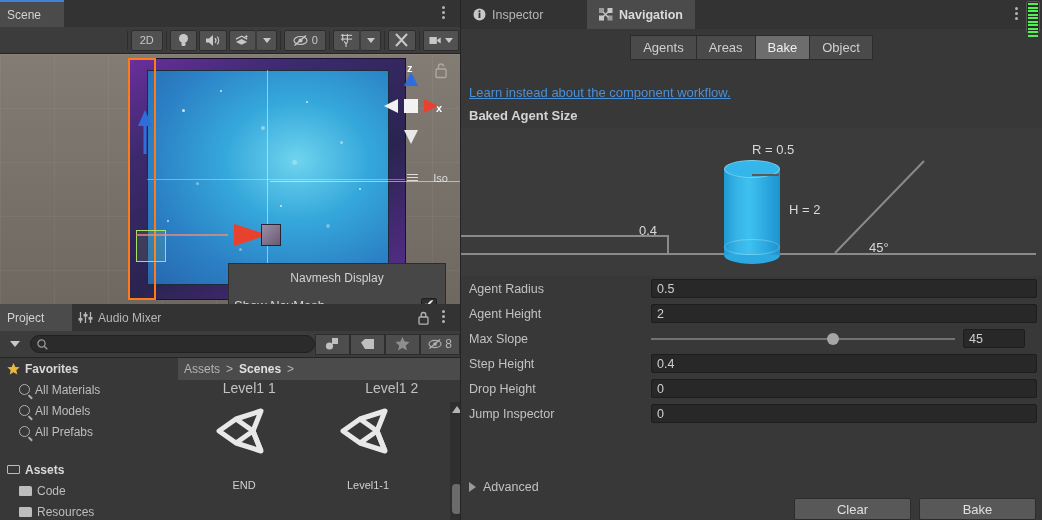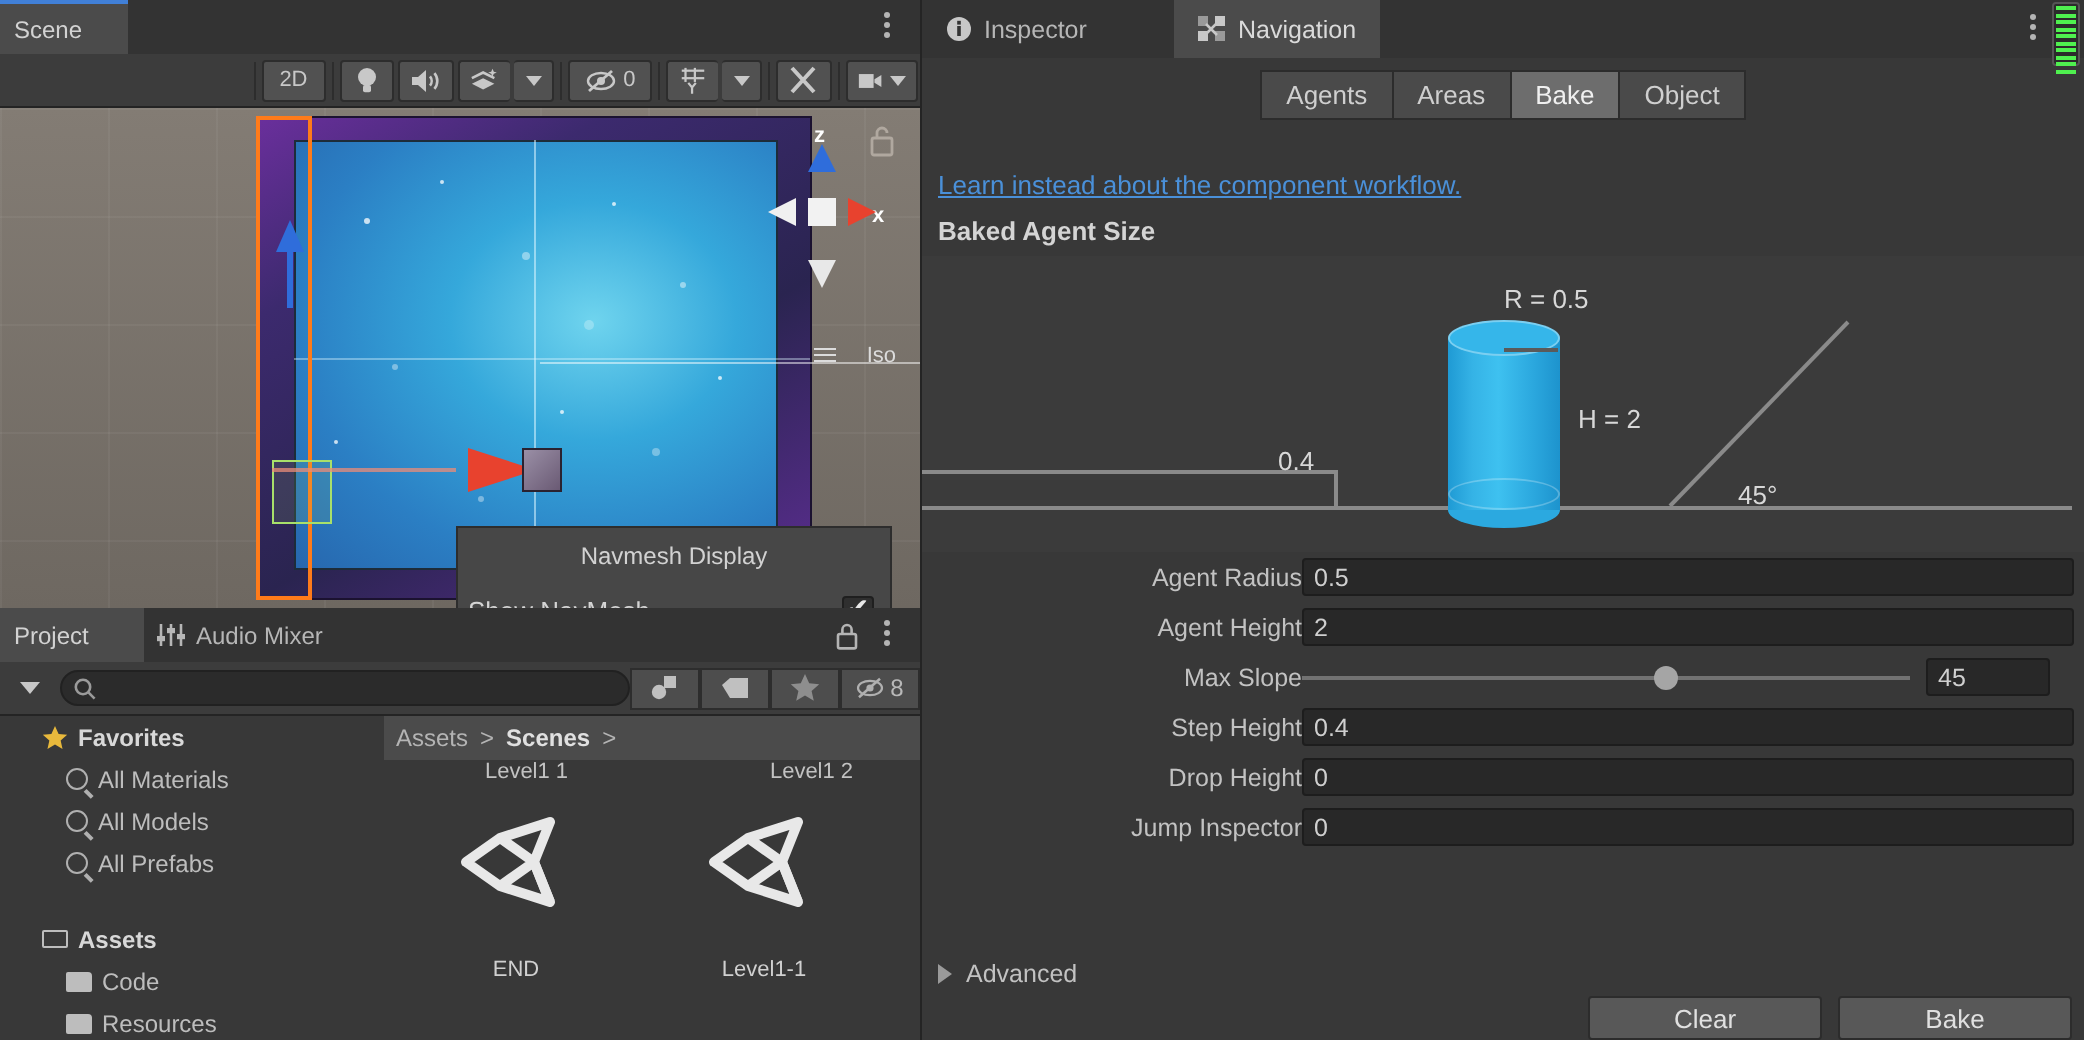--- a/index.html
+++ b/index.html
@@ -106,47 +106,47 @@
 
   
   #project-searchrow { position: absolute; left: 0; top: 331px; width: 460px; height: 27px; background: #3c3c3c; display: flex; align-items: center; border-bottom: 1px solid #242424; }
   #search-input {
     flex: 1; height: 18px; background: #2b2b2b; border: 1px solid #212121; border-radius: 9px;
     color: #c8c8c8; font-size: 11px; padding: 0 8px 0 22px; font-family: "Liberation Sans", sans-serif;
   }
   .pt-btn { width: 35px; height: 21px; background: #4d4d4d; border: 1px solid #2d2d2d; display: flex; align-items: center; justify-content: center; gap: 2px; color: #b8b8b8; }
 
   
-  #project-body { position: absolute; left: 17px; top: 358px; width: 460px; height: 162px; background: #f97316; }
+  #project-body { position: absolute; left: 3px; top: 358px; width: 460px; height: 162px; background: #f97316; }
   #project-tree { position: absolute; left: 0; top: 0; width: 175px; height: 162px; background: #383838; }
   .tree-row { height: 21px; display: flex; align-items: center; gap: 5px; padding-left: 4px; font-size: 12px; }
   .tree-row.head { font-weight: bold; color: #d8d8d8; }
   .tree-row.child { padding-left: 16px; color: #bdbdbd; }
   .mag { width: 11px; height: 11px; border: 1.5px solid #b0b0b0; border-radius: 50%; position: relative; flex: none; }
   .mag::after { content: ""; position: absolute; right: -4px; bottom: -3px; width: 5px; height: 1.5px; background: #b0b0b0; transform: rotate(45deg); }
   .folder { width: 13px; height: 10px; background: #bdbdbd; border-radius: 1px 2px 1px 1px; position: relative; flex: none; }
   .folder.open { background: none; border: 1.5px solid #bdbdbd; border-radius: 1px; height: 9px; }
 
   #project-right { position: absolute; left: 175px; top: 0; width: 285px; height: 162px; background: #3a3a3a; }
   #breadcrumb { height: 22px; display: flex; align-items: center; gap: 6px; padding-left: 6px; background: #4b4b4b; font-size: 12px; color: #b4b4b4; }
   #breadcrumb .cur { font-weight: bold; color: #e0e0e0; }
   #asset-grid { position: absolute; left: 0; top: 22px; right: 0; bottom: 0; background: #383838; overflow: hidden; }
   .grid-clip-top { position: absolute; left: 0; top: 0; width: 100%; height: 16px; display: flex; }
-  .clip-label { flex: 1; text-align: center; font-size: 11px; color: #c2c2c2; }
+  .clip-label { flex: 1; text-align: center; font-size: 14px; color: #c2c2c2; }
   .asset-cell { position: absolute; width: 124px; text-align: center; }
   .asset-name { font-size: 11px; color: #d0d0d0; margin-top: 16px; }
   #grid-scrollbar { position: absolute; right: 0; top: 22px; bottom: 0; width: 13px; background: #2f2f2f; }
   #grid-scrollbar-thumb { position: absolute; right: 2px; bottom: 6px; width: 9px; height: 30px; background: #6b6b6b; border-radius: 4px; }
   #grid-scroll-up { position: absolute; right: 1px; top: 4px; width: 0; height: 0; border-left: 5px solid transparent; border-right: 5px solid transparent; border-bottom: 7px solid #b4b4b4; }
 
   
   #right-column { position: absolute; left: 460px; top: 0; width: 582px; height: 520px; background: #383838; border-left: 1px solid #242424; }
   #insp-tabbar { position: absolute; left: 0; top: 0; width: 582px; height: 29px; background: #333333; }
   .insp-tab { position: absolute; top: 0; height: 29px; display: flex; align-items: center; gap: 6px; padding: 0 12px; color: #b6b6b6; font-size: 12.5px; }
-  .insp-tab.active { background: #4b4b4b; color: #dadada; }
+  .insp-tab.active { background: #4b4b4b; color: #dadada; font-weight: bold; }
   #battery-icon { position: absolute; right: 3px; top: 1px; width: 14px; height: 32px; background: #2b2b2b; border: 1px solid #555; border-radius: 2px; padding: 1px; }
   .bat-bar { height: 2px; background: #4ff04f; margin-bottom: 1.5px; }
   #insp-kebab { position: absolute; right: 20px; top: 5px; width: 14px; height: 18px; }
 
   #subtabs { position: absolute; left: 0; top: 29px; width: 582px; height: 36px; display: flex; align-items: center; justify-content: center; }
   .subtab { height: 25px; padding: 0 12px; display: flex; align-items: center; justify-content: center;
     background: #4a4a4a; border: 1px solid #2c2c2c; color: #cfcfcf; font-size: 13px; margin-left: -1px; }
   .subtab.active { background: #6d6d6d; color: #f0f0f0; }
 
   #learn-link { position: absolute; left: 8px; top: 85px; color: #4a90d9; font-size: 13px; text-decoration: underline; }
@@ -161,21 +161,21 @@
       background: linear-gradient(90deg,#1f9ad4 0%, #35b3e6 22%, #3ec1f0 45%, #2aa6dd 78%, #1d93cd 100%); }
   #cyl-top { position: absolute; left: 0; top: 0; width: 56px; height: 18px; border-radius: 50%;
       background: #35b6ea; border: 1px solid rgba(255,255,255,0.35); }
   #cyl-bottom { position: absolute; left: 0; bottom: 0; width: 56px; height: 18px; border-radius: 50%; background: #2ba9e0; }
   #cyl-bottom-edge { position: absolute; left: 0; bottom: 9px; width: 56px; height: 16px; border-radius: 50%; border: 1px solid rgba(255,255,255,0.25); }
   #cyl-radius-line { position: absolute; left: 28px; top: 14px; width: 27px; height: 1.5px; background: #5a5a5a; }
 
   
   #fields { position: absolute; left: 0; top: 276px; width: 582px; }
   .field-row { height: 25px; display: flex; align-items: center; }
-  .field-label { width: 190px; padding-left: 8px; color: #c2c2c2; font-size: 12.5px; text-align: right; }
+  .field-label { width: 190px; padding-left: 8px; color: #c2c2c2; font-size: 12.5px; }
   .field-input {
     flex: 1; margin-right: 6px; height: 19px; background: #282828; border: 1px solid #1d1d1d; border-radius: 2px;
     color: #cfcfcf; font-size: 12.5px; padding: 0 5px; font-family: "Liberation Sans", sans-serif;
   }
   .section-title { height: 25px; display: flex; align-items: center; padding-left: 8px; font-weight: bold; color: #d4d4d4; font-size: 13px; }
   #slider-wrap { flex: 1; display: flex; align-items: center; margin-right: 18px; }
   #slider-track { flex: 1; height: 2px; background: #727272; position: relative; margin-right: 8px; }
   #slider-handle { position: absolute; top: -5px; left: 60%; width: 12px; height: 12px; border-radius: 50%; background: #a5a5a5; }
   #slider-value { width: 62px; height: 19px; background: #282828; border: 1px solid #1d1d1d; border-radius: 2px; color: #cfcfcf; font-size: 12.5px; padding: 0 5px; font-family: "Liberation Sans", sans-serif; }
 

